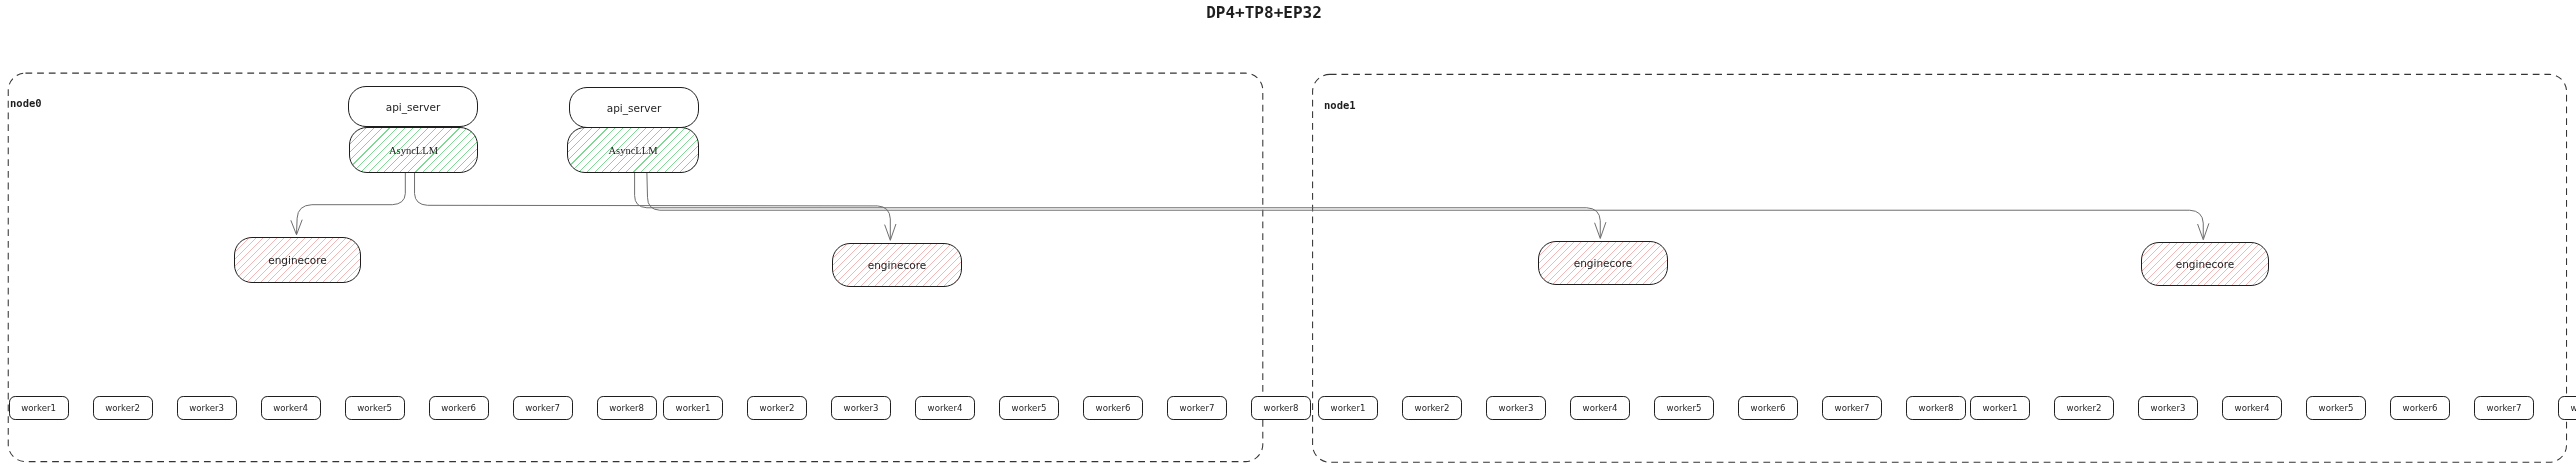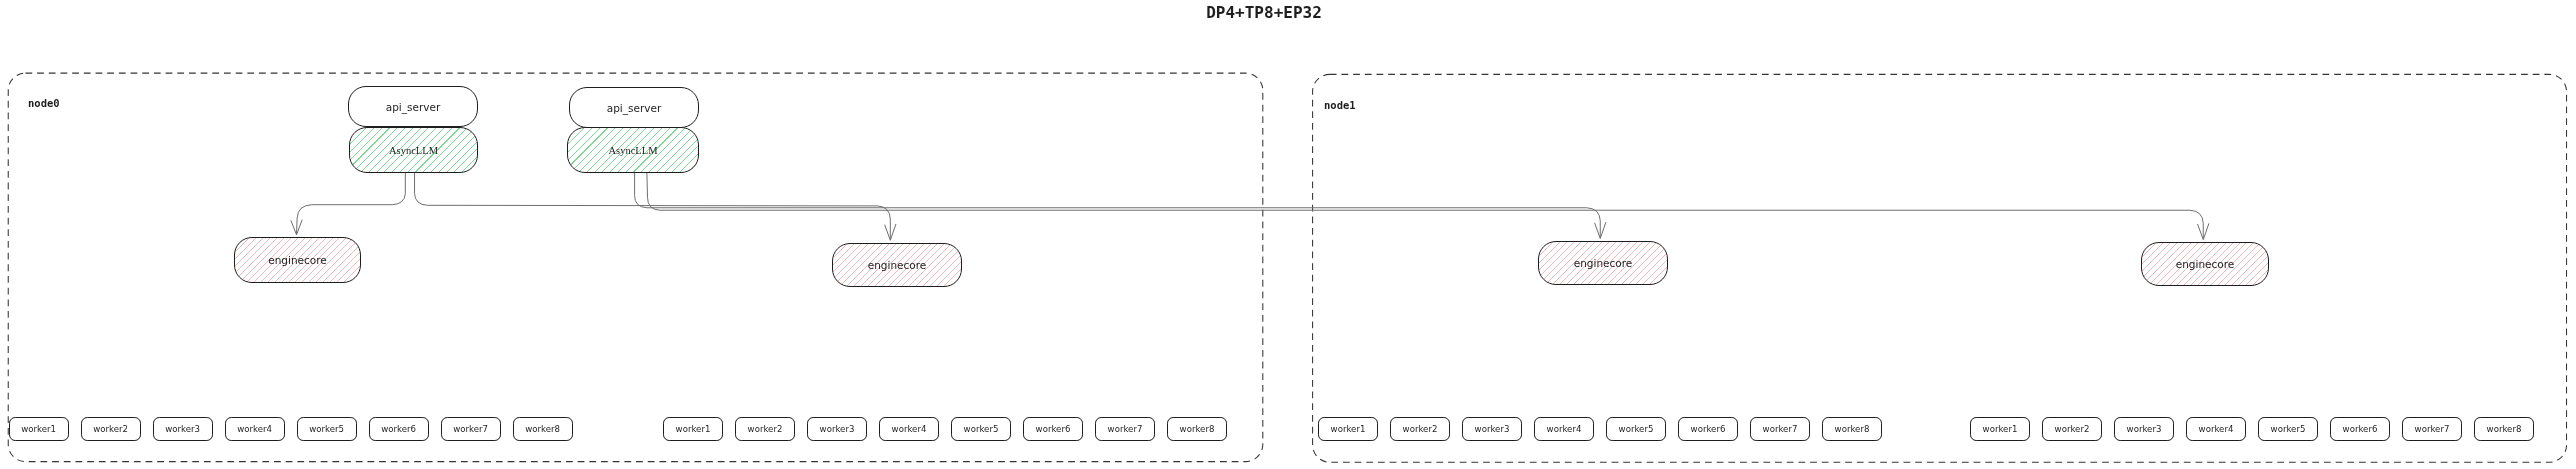--- a/index.html
+++ b/index.html
@@ -43,42 +43,42 @@
       var(--green-hatch) 0px,var(--green-hatch) 0.8px,
       transparent 0.8px,transparent 5.5px);
     font-family:Liberation Serif, serif;
   }
   .hatch-red{
     background-image:repeating-linear-gradient(135deg,
       var(--red-hatch) 0px,var(--red-hatch) 0.7px,
       transparent 0.7px,transparent 4.9px);
   }
   .worker-group{
-    position:absolute;top:417px;display:flex;gap:12px;
+    position:absolute;top:396px;display:flex;gap:24px;
   }
   .worker{
     box-sizing:border-box;width:60px;height:24px;
     border:1.1px solid var(--ink);border-radius:6.2px;background:#fff;
     display:flex;align-items:center;justify-content:center;
     font-size:8.6px;color:var(--ink);white-space:nowrap;
   }
   
   #api1{left:348px;top:86px;width:130px;height:41px;}
   #allm1{left:349px;top:127px;width:129px;height:46px;}
   #api2{left:569px;top:87px;width:130px;height:41px;}
   #allm2{left:567px;top:127px;width:132px;height:46px;}
   #ec1{left:234px;top:237px;width:127px;height:46px;}
   #ec2{left:832px;top:243px;width:130px;height:44px;}
   #ec3{left:1538px;top:241px;width:130px;height:44px;}
   #ec4{left:2141px;top:242px;width:128px;height:44px;}
   #wg0{left:8.6px;}
   #wg1{left:663px;}
   #wg2{left:1318px;}
   #wg3{left:1970px;}
-  #n0label{left:28px;top:97px;}
+  #n0label{left:10px;top:97px;}
   #n1label{left:1324px;top:99px;}
 </style>
 </head>
 <body>
 
 <div id="canvas">
 
   <svg id="wires" viewBox="0 0 4188 763">
 
     <rect class="node-rect" x="12" y="119" width="2041" height="632" rx="28"></rect>

